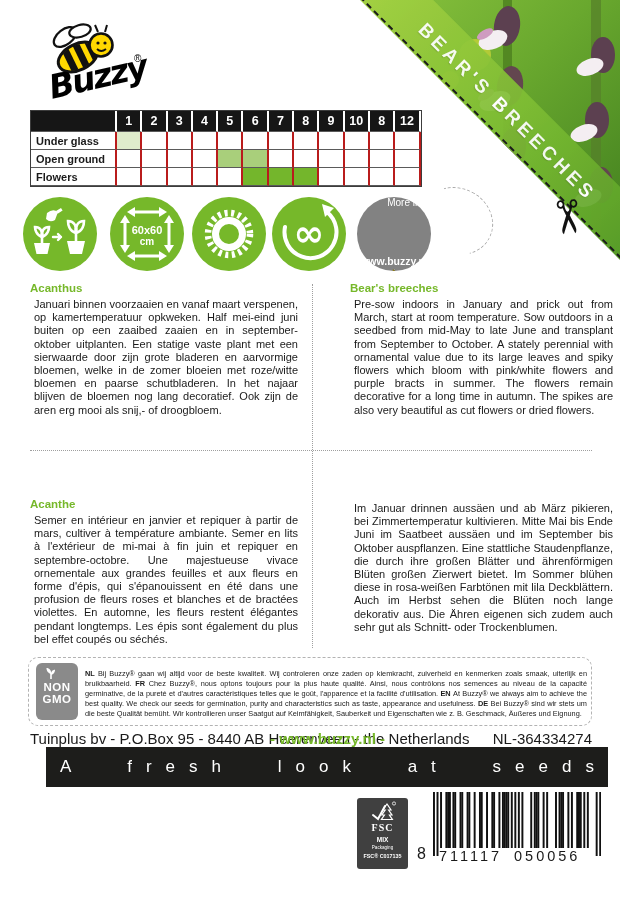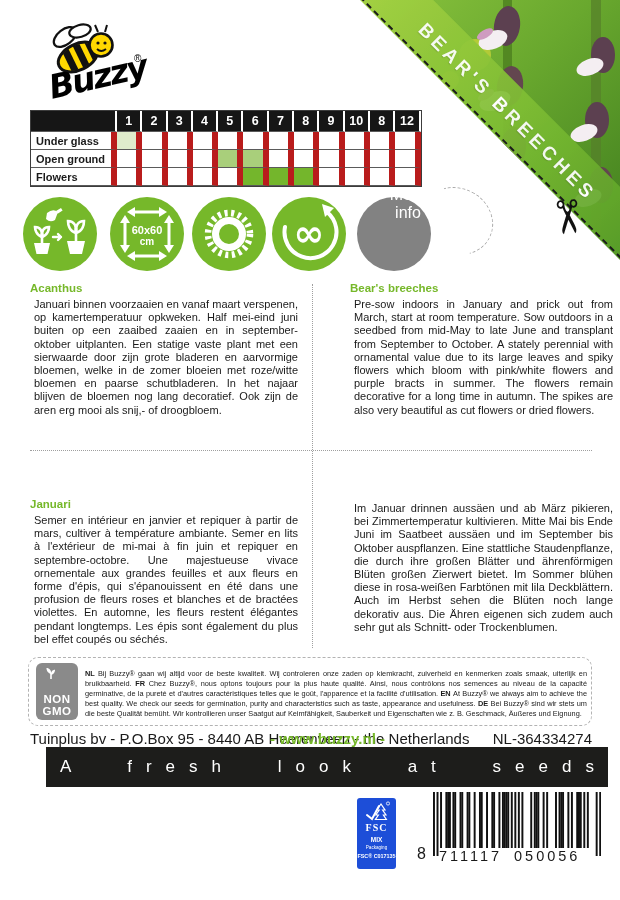--- a/index.html
+++ b/index.html
@@ -17,63 +17,63 @@
   .band span{color:#fff;font-weight:700;font-size:19px;letter-spacing:4px;white-space:nowrap;
              text-shadow:0 1px 1px rgba(0,0,0,.15);}
   .cutline{position:absolute;left:304px;top:130px;width:380px;height:0;
            border-top:2px dashed #1b1b1b;transform:rotate(45deg);z-index:3;}
   .scissors{position:absolute;left:548px;top:194px;font-size:46px;line-height:46px;color:#111;
             transform:rotate(85deg);z-index:4;font-family:"DejaVu Sans",sans-serif;}
   
   .cal{position:absolute;left:30px;top:110px;display:grid;
        grid-template-columns:86px repeat(12,25.3px);grid-template-rows:21px 18px 18px 18px;
        border:1px solid #3c3c3c;background:#fff;}
-  .cc{border-right:6px solid #b91c1c;border-bottom:1px solid #5a5a5a;box-sizing:border-box;}
+  .cc{border-right:2px solid #b91c1c;border-bottom:1px solid #5a5a5a;box-sizing:border-box;}
   .cc.head{background:#161616;color:#fff;font-weight:700;font-size:12.5px;
            display:flex;align-items:center;justify-content:center;border-right:2px solid #fff;}
   .cc.corner{border-right:2px solid #fff;}
   .cc.label{font-weight:700;font-size:11px;display:flex;align-items:center;padding-left:5px;}
   
   .icon-circle{position:absolute;top:197px;}
   .gray-circle{position:absolute;left:357px;top:197px;width:74px;height:74px;border-radius:50%;
                background:#828282;color:#fff;display:flex;flex-direction:column;
                align-items:center;justify-content:center;text-align:center;z-index:2;}
-  .gray-circle .l1{font-size:16px;margin-left:28px;}
+  .gray-circle .l1{font-size:10px;margin-left:28px;}
   .gray-circle .l2{font-size:10.5px;font-weight:700;margin-top:47px;}
   .trail{position:absolute;left:420px;top:188px;width:72px;height:64px;border-radius:50%;
          border:1.6px dashed #a9a9a9;border-left-color:transparent;border-bottom-color:transparent;
          transform:rotate(28deg);z-index:1;}
   
   .desc-grid{position:absolute;left:30px;top:282px;width:562px;display:grid;
              grid-template-columns:272px 267px;column-gap:23px;grid-template-rows:168px auto;row-gap:16px;gap:48px;}
   .desc h3{margin:0 0 2px 0;font-size:11.5px;font-weight:700;color:#76b82a;}
   .desc p{margin:4px;font-size:11px;line-height:13.2px;text-align:justify;}
   .vdot{position:absolute;left:312px;top:284px;height:364px;width:0;border-left:1.5px dotted #9f9f9f;}
   .hdot{position:absolute;left:30px;top:450px;width:562px;height:0;border-top:1.5px dotted #9f9f9f;}
   
   .bottom-box{position:absolute;left:28px;top:657px;width:564px;height:69px;
               border:1.3px dashed #b3b3b3;border-radius:10px;box-sizing:border-box;}
   .nongmo{position:absolute;left:7px;top:5px;width:42px;height:57px;background:#8a8a8a;border-radius:6px;
           color:#fff;display:flex;flex-direction:column;align-items:center;justify-content:flex-end;
-          padding-bottom:3px;box-sizing:border-box;}
+          padding-bottom:15px;box-sizing:border-box;}
   .nongmo .t{font-size:11.5px;font-weight:700;line-height:12px;letter-spacing:.5px;}
   .nongmo svg{position:absolute;top:3px;left:8px;}
   .quality{position:absolute;left:56px;top:4px;width:502px;font-size:7.35px;line-height:9.9px;
            text-align:justify;}
   
   .addr{position:absolute;left:30px;top:730px;width:562px;font-size:15px;}
   .addr .site{position:absolute;left:240px;width:200px;text-align:left;color:#76b82a;font-weight:700;}
   .addr .code{position:absolute;right:0;top:0;margin-left:38px;}
   
   .banner{position:absolute;left:46px;top:747px;width:562px;height:40px;background:#1d1d1b;
           display:flex;align-items:center;justify-content:center;}
   .banner span{color:#fff;font-size:17px;letter-spacing:14px;word-spacing:24px;
                text-indent:14px;white-space:nowrap;}
   
-  .fsc{position:absolute;left:357px;top:798px;width:39px;height:71px;background:#1d4ed8;border-radius:3px;
+  .fsc{position:absolute;left:357px;top:798px;width:51px;height:71px;background:#404040;border-radius:3px;
        color:#fff;display:flex;flex-direction:column;align-items:center;box-sizing:border-box;padding-top:3px;}
   .fsc .brand{font-family:"Liberation Serif",serif;font-weight:700;font-size:10px;letter-spacing:1px;line-height:10px;}
   .fsc .mix{font-size:6.5px;font-weight:700;margin-top:3px;line-height:7px;}
   .fsc .pack{font-size:4.6px;margin-top:2px;line-height:5px;}
   .fsc .cert{font-size:5.4px;font-weight:700;margin-top:3px;line-height:6px;}
   .barcode{position:absolute;left:415px;top:790px;width:190px;height:90px;}
   .barcode .lead{position:absolute;left:2px;top:55px;font-size:16px;}
   .barcode svg{position:absolute;left:18px;top:2px;}
   .bc-num{position:absolute;top:58px;background:#fff;font-size:14.5px;letter-spacing:3px;
           text-align:left;z-index:2;}
@@ -290,21 +290,21 @@
   <div class="desc-grid">
     <section class="desc">
       <h3>Acanthus</h3>
       <p>Januari binnen voorzaaien en vanaf maart verspenen, op kamertemperatuur opkweken. Half mei-eind juni buiten op een zaaibed zaaien en in september-oktober uitplanten. Een statige vaste plant met een sierwaarde door zijn grote bladeren en aarvormige bloemen, welke in de zomer bloeien met roze/witte bloemen en paarse schutbladeren. In het najaar blijven de bloemen nog lang decoratief. Ook zijn de aren erg mooi als snij,- of droogbloem.</p>
     </section>
     <section class="desc">
       <h3>Bear's breeches</h3>
       <p>Pre-sow indoors in January and prick out from March, start at room temperature. Sow outdoors in a seedbed from mid-May to late June and transplant from September to October. A stately perennial with ornamental value due to its large leaves and spiky flowers which bloom with pink/white flowers and purple bracts in summer. The flowers remain decorative for a long time in autumn. The spikes are also very beautiful as cut flowers or dried flowers.</p>
     </section>
     <section class="desc">
-      <h3>Januari</h3>
+      <h3>Acanthe</h3>
       <p>Semer en intérieur en janvier et repiquer à partir de mars, cultiver à température ambiante. Semer en lits à l'extérieur de mi-mai à fin juin et repiquer en septembre-octobre. Une majestueuse vivace ornementale aux grandes feuilles et aux fleurs en forme d'épis, qui s'épanouissent en été dans une profusion de fleurs roses et blanches et de bractées violettes. En automne, les fleurs restent élégantes pendant longtemps. Les épis sont également du plus bel effet coupés ou séchés.</p>
     </section>
     <section class="desc">
       <p>Im Januar drinnen aussäen und ab März pikieren, bei Zimmertemperatur kultivieren. Mitte Mai bis Ende Juni im Saatbeet aussäen und im September bis Oktober auspflanzen. Eine stattliche Staudenpflanze, die durch ihre großen Blätter und ährenförmigen Blüten großen Zierwert bietet. Im Sommer blühen diese in rosa-weißen Farbtönen mit lila Deckblättern. Auch im Herbst sehen die Blüten noch lange dekorativ aus. Die Ähren eigenen sich zudem auch sehr gut als Schnitt- oder Trockenblumen.</p>
     </section>
   </div>
   <div class="vdot"></div>
   <div class="hdot"></div>
 
   <div class="bottom-box">

